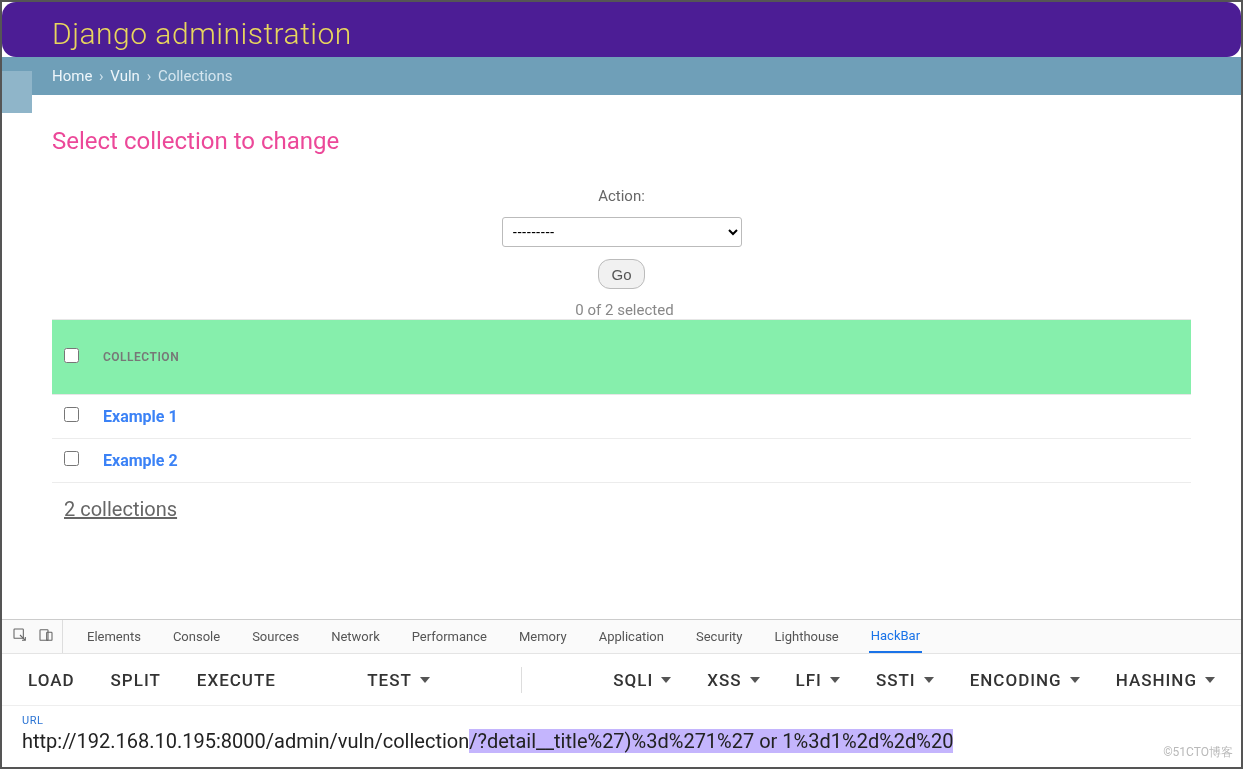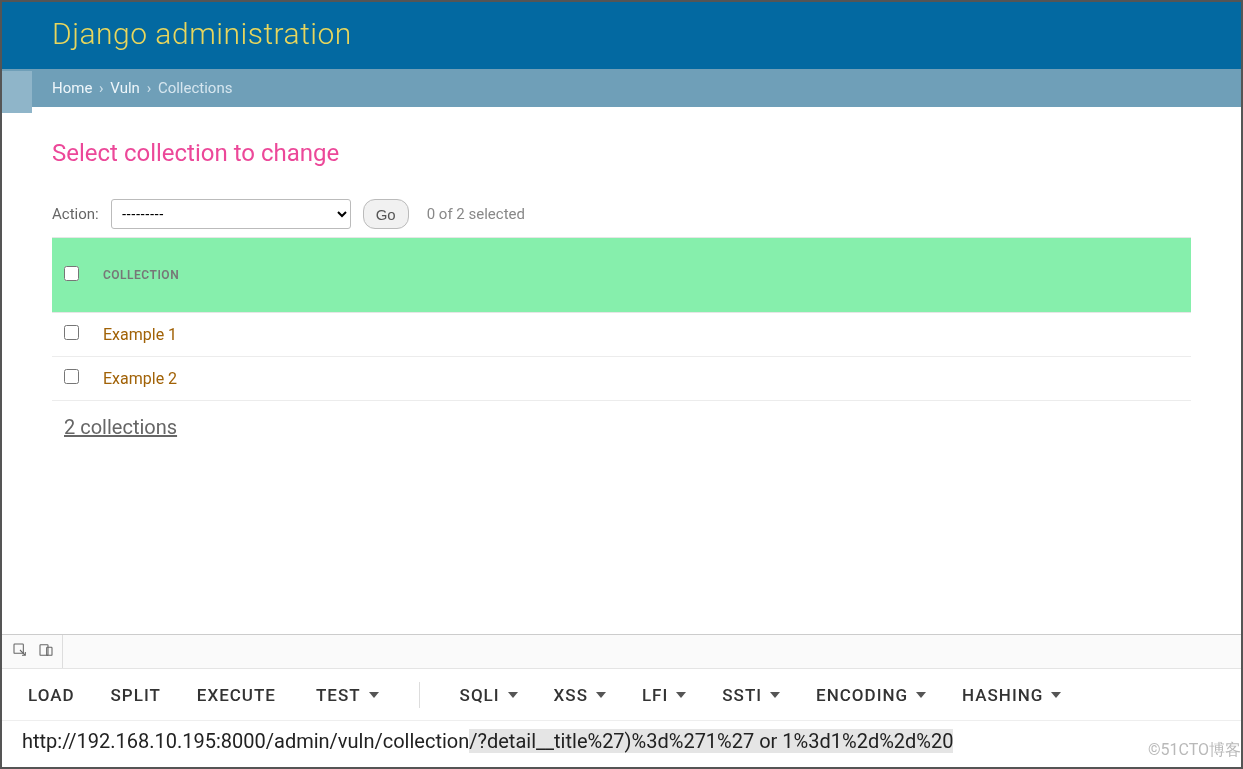--- a/index.html
+++ b/index.html
@@ -1,63 +1,63 @@
 <!DOCTYPE html>
 <html><head>
 <meta charset="utf-8">
 <style>
   * { box-sizing: border-box; margin: 0; padding: 0; }
   html, body { width: 1243px; height: 769px; font-family: "Segoe UI", Roboto, "Helvetica Neue", Arial, sans-serif; background:#fff; color:#333; overflow:hidden; }
   .viewport { width:1243px; height:769px; border:2px solid #555; display:flex; flex-direction:column; position:relative; }
 
   
-  .django-header { background:#0369a1; padding:14px 50px 18px; }
+  .django-header { background:#4c1d95; padding:14px 50px 6px;border-radius:14px; }
   .django-header h1 { font-weight:300; font-size:30px; color:#e8d65d; letter-spacing:.5px; }
 
   .breadcrumbs { background:#6f9fb8; color:#d6e6ef; padding:10px 50px; font-size:15px; }
   .breadcrumbs a { color:#eef6fa; text-decoration:none; }
   .breadcrumbs .sep { color:#cfe2ec; margin:0 3px; }
   .side-square { position:absolute; left:0; top:69px; width:30px; height:42px; background:#8fb5c9; }
 
   .content { flex:1 1 auto; padding:20px 50px 0; background:#fff; }
   .content h2 { font-weight:400; font-size:24px; color:#ec4899; margin:12px 0 32px; }
 
-  .actions-row { display:flex; align-items:center; gap:12px; font-size:15px; color:#666; margin-bottom:8px; }
+  .actions-row { display:flex; align-items:center; gap:12px; font-size:15px; color:#666; margin-bottom:0;flex-direction:column; }
   .actions-row select { height:30px; width:240px; border:1px solid #bbb; border-radius:3px; background:#fff; font-size:14px; padding:2px 6px; }
   .go-btn { height:30px; padding:0 12px; border:1px solid #bbb; border-radius:12px; background:#f1f1f1; color:#555; font-size:15px; cursor:pointer; }
   .sel-count { color:#888; margin-left:6px; }
 
   table.changelist { width:100%; border-collapse:collapse; }
   table.changelist th { background:#86efac; text-align:left; font-size:12px; letter-spacing:.5px; color:#777; font-weight:600; padding:28px 12px; border-top:1px solid #e6e6e6; border-bottom:1px solid #e6e6e6; }
   table.changelist th.chk, table.changelist td.chk { width:36px; text-align:center; }
   table.changelist td { padding:12px; border-bottom:1px solid #ececec; font-size:16px; }
-  table.changelist td a { color:#a16207; font-weight:400; text-decoration:none; }
+  table.changelist td a { color:#3b82f6; font-weight:700; text-decoration:none; }
   .coll-count { padding:14px 12px; color:#666; font-size:20px;text-decoration:underline; }
   input[type=checkbox]{ width:15px; height:15px; }
 
   
   .devtools { border-top:1px solid #ccc; background:#fafafa; display:flex; flex-direction:column; }
   .dt-tabs { display:flex; align-items:center; height:34px; padding:0 10px; border-bottom:1px solid #e4e4e4; font-size:13px; color:#555; gap:22px; }
   .dt-icons { display:flex; align-items:center; gap:10px; padding-right:8px; border-right:1px solid #ddd; height:100%; }
   .dt-icon svg { width:16px; height:16px; stroke:#666; fill:none; stroke-width:1.6; }
   .dt-tab { cursor:pointer; padding:8px 2px; }
   .dt-tab.active { color:#1a73e8; border-bottom:2px solid #1a73e8; }
 
-  .hackbar-toolbar { display:flex; align-items:center; height:52px; padding:0 26px; gap:40px; font-size:17px; font-weight:500; color:#333; letter-spacing:1px; background:#fff; border-bottom:1px solid #eee; }
+  .hackbar-toolbar { display:flex; align-items:center; height:52px; padding:0 26px; gap:40px; font-size:17px; font-weight:500; color:#333; letter-spacing:1px; background:#fff; border-bottom:1px solid #eee;justify-content:space-between; }
   .hb-group { display:flex; align-items:center; gap:36px; }
   .hb-sep { width:1px; height:26px; background:#ddd; }
   .hb-item { display:flex; align-items:center; gap:8px; cursor:pointer; }
   .caret { width:0;height:0;border-left:5px solid transparent;border-right:5px solid transparent;border-top:6px solid #555; }
 
   .url-block { padding:8px 20px 14px; background:#fff; }
   .url-label { font-size:11px; color:#2b74d4; letter-spacing:.5px; margin-bottom:2px; }
   .url-value { font-size:20px; color:#222; font-family:inherit; white-space:nowrap; overflow:hidden; }
-  .url-value .hl { background:#e5e5e5; }
+  .url-value .hl { background:#c4b5fd; }
 
-  .watermark { position:absolute; right:0; bottom:6px; font-size:16px; color:#b9b9b9; }
+  .watermark { position:absolute; right:8px; bottom:6px; font-size:12px; color:#b9b9b9; }
 </style>
 </head>
 <body>
 
 <div class="viewport">
 
   <div class="django-header">
     <h1>Django administration</h1>
   </div>
   <div class="side-square"></div>
@@ -114,20 +114,32 @@
               <path d="M12 12 l8 8 M20 15 v5 h-5"></path>
             </svg>
         </span>
         <span class="dt-icon">
           <svg viewBox="0 0 24 24">
               <rect x="3" y="4" width="12" height="16" rx="1"></rect>
               <rect x="13" y="8" width="8" height="12" rx="1"></rect>
             </svg>
         </span>
       </div>
+      <div id="dt-tab-container" style="display:flex;gap:28px;align-items:center;">
+          <span class="dt-tab">Elements</span>
+          <span class="dt-tab">Console</span>
+          <span class="dt-tab">Sources</span>
+          <span class="dt-tab">Network</span>
+          <span class="dt-tab">Performance</span>
+          <span class="dt-tab">Memory</span>
+          <span class="dt-tab">Application</span>
+          <span class="dt-tab">Security</span>
+          <span class="dt-tab">Lighthouse</span>
+          <span class="dt-tab active">HackBar</span>
+        </div>
     </div>
 
     <div class="hackbar-toolbar">
       <div class="hb-group" id="hb-plain">
           <div class="hb-item">
             <span>LOAD</span>
           </div>
           <div class="hb-item">
             <span>SPLIT</span>
           </div>
@@ -164,20 +176,21 @@
             <span class="caret"></span>
           </div>
           <div class="hb-item">
             <span>HASHING</span>
             <span class="caret"></span>
           </div>
         </div>
     </div>
 
     <div class="url-block">
+      <div class="url-label">URL</div>
       <div class="url-value">
         <span>http://192.168.10.195:8000/admin/vuln/collection</span><span class="hl">/?detail__title%27)%3d%271%27 or 1%3d1%2d%2d%20</span>
       </div>
     </div>
   </div>
 
   <div class="watermark">©51CTO博客</div>
 </div>
 
 </body></html>

